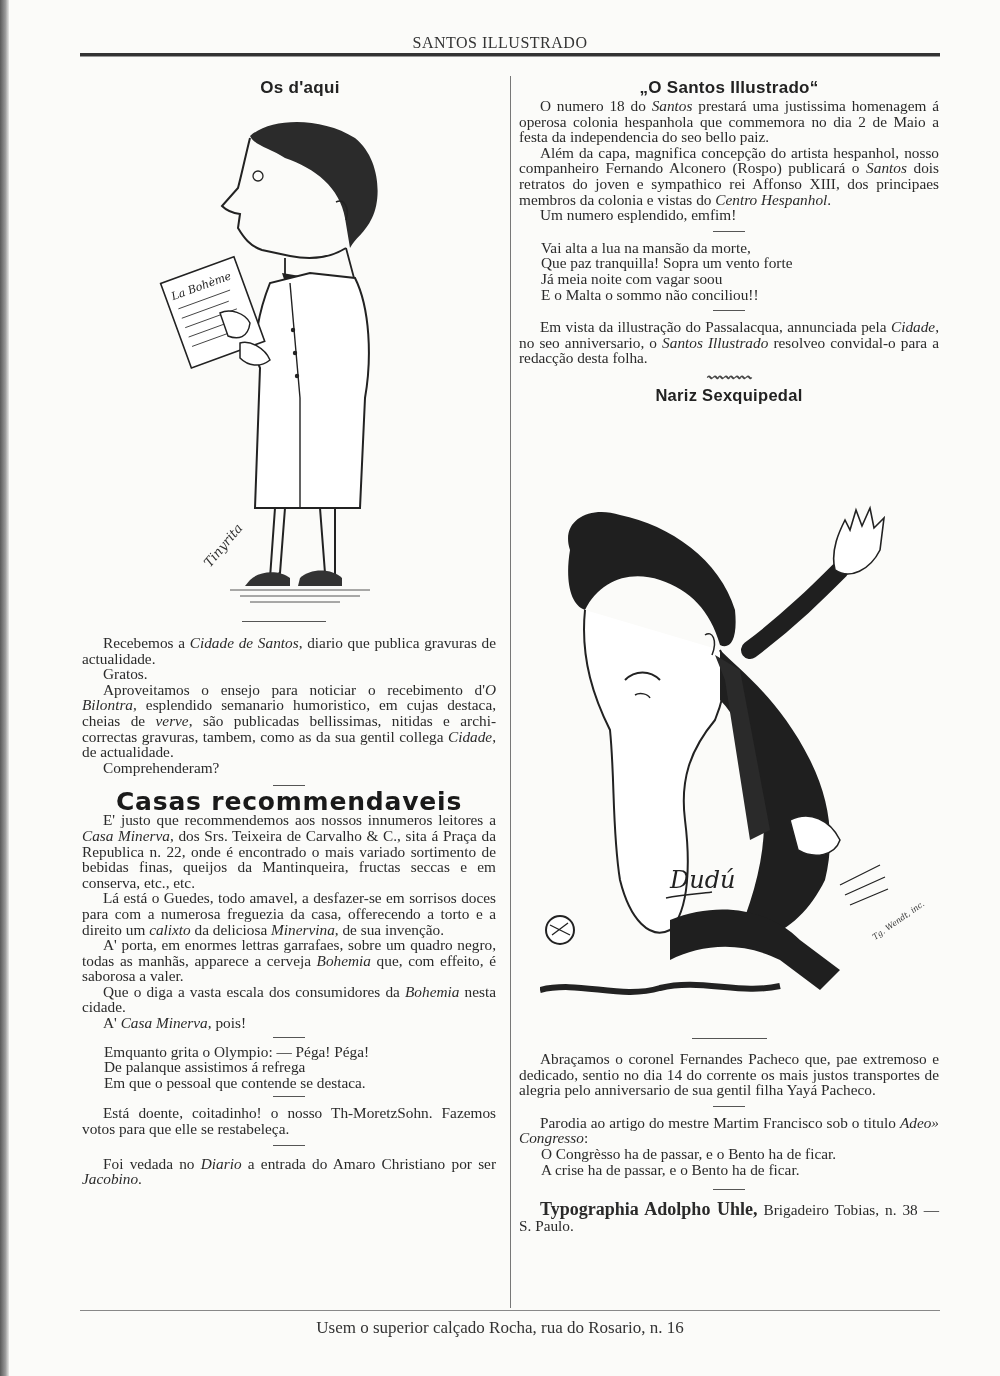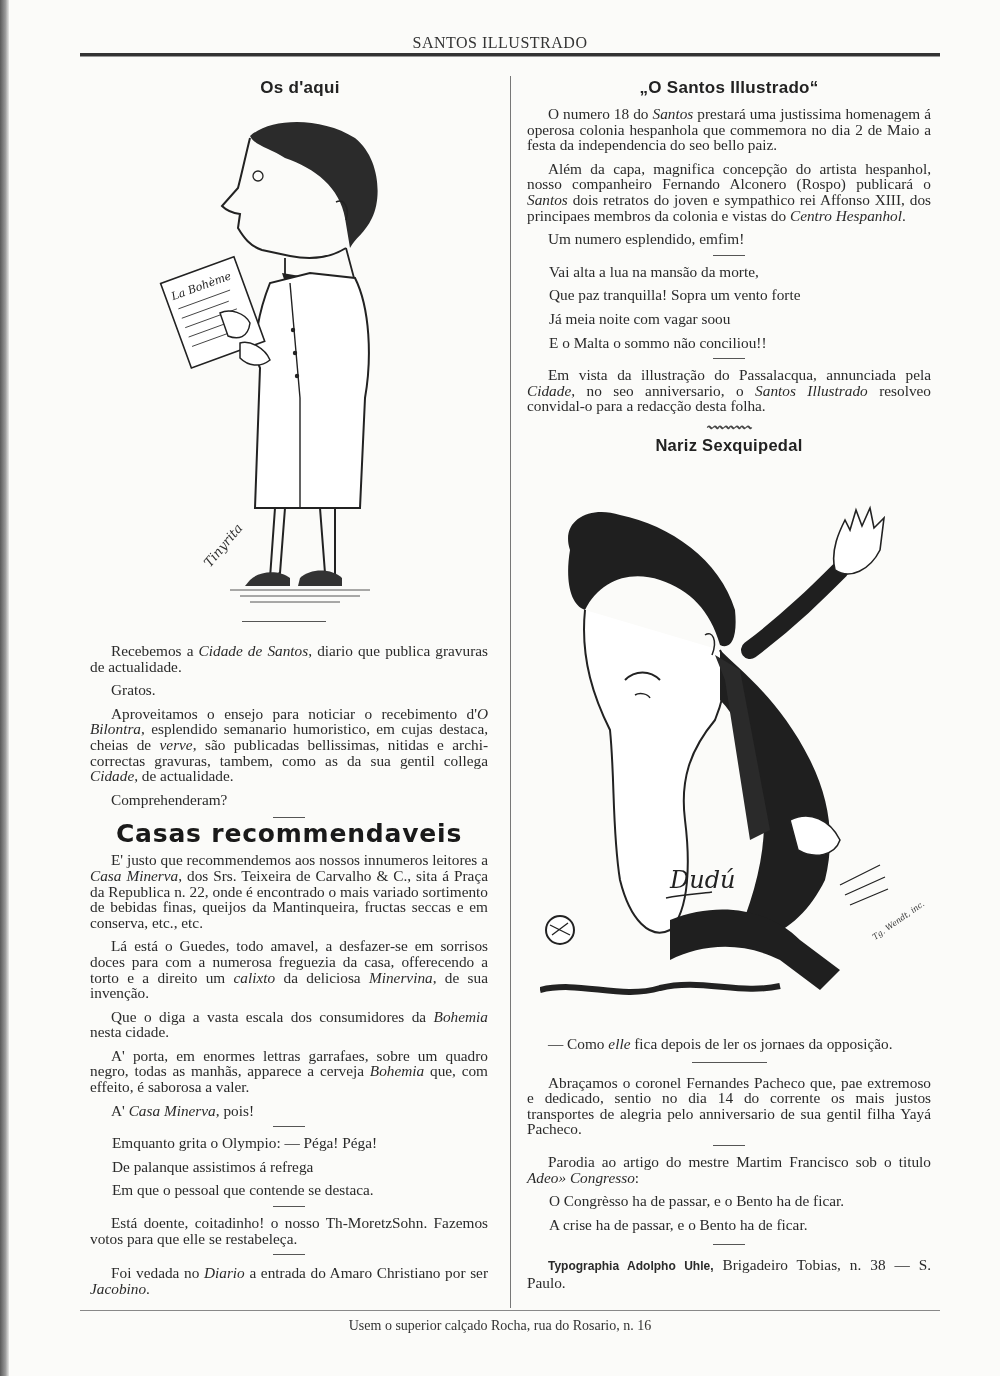--- a/index.html
+++ b/index.html
@@ -11,39 +11,39 @@
     }
     .scan-edge { position: absolute; left: 0; top: 0; width: 9px; height: 1376px;
       background: linear-gradient(to right, #5a5a5a, #9a9a9a 60%, #e8e8e6); }
     .running-head { position: absolute; top: 34px; left: 0; width: 1000px; text-align: center;
       font-size: 16px; letter-spacing: 0.5px; color: #333; }
     .head-rule { position: absolute; top: 53px; left: 80px; width: 860px; height: 3px;
       background: #333; border-bottom: 1px solid #999; }
     .col-divider { position: absolute; left: 510px; top: 76px; width: 1px; height: 1232px; background: #777; }
     .foot-rule { position: absolute; top: 1310px; left: 80px; width: 860px; height: 1px; background: #888; }
     .footer { position: absolute; top: 1318px; left: 0; width: 1000px; text-align: center;
-      font-size: 14px; color: #333; }
+      font-size: 17px; color: #333; }
 
     .col { position: absolute; font-size: 15.3px; line-height: 15.6px; text-align: justify; }
     .col-left { left: 82px; width: 414px; }
     .col-right { left: 519px; width: 420px; }
 
     .title-fancy { font-family: Liberation Sans, sans-serif; font-weight: bold; text-align: center;
       color: #222; letter-spacing: 0.3px; }
     .title-heavy { font-family: "DejaVu Sans", sans-serif; font-weight: 900; text-align: center;
       color: #1a1a1a; letter-spacing: 0.8px; }
 
-    p { margin: 8px; }
+    p { margin: 0; }
     .ind { text-indent: 21px; }
     .verse { padding-left: 22px; text-align: left; }
     .short-rule { width: 32px; height: 1px; background: #555; margin: 6px auto; }
     .short-rule.wide { width: 75px; }
     .wavy { text-align: center; font-size: 12px; letter-spacing: -1px; color: #444; line-height: 10px; }
     i, .it { font-style: italic; }
-    .bold-sans { font-family: Liberation Sans, sans-serif; font-weight: bold; font-size: 12px; }
+    .bold-sans { font-family: Liberation Serif, serif; font-weight: bold; font-size: 18px; }
 
     .illus { position: absolute; }
   </style>
 </head>
 <body>
 
 <div class="scan-edge"></div>
 
 <div class="running-head">SANTOS ILLUSTRADO</div>
 <div class="head-rule"></div>
@@ -100,24 +100,24 @@
   <div class="short-rule" style="margin-top:10px;"></div>
   <div class="title-heavy" style="font-size:25px; line-height:20px;">Casas recommendaveis</div>
 
   <p class="ind">
     <span>E' justo que recommendemos aos nossos innumeros leitores a </span><i>Casa Minerva</i><span>, dos Srs. Teixeira de Carvalho &amp; C., sita á Praça da Republica n. 22, onde é encontrado o mais variado sortimento de bebidas finas, queijos da Mantinqueira, fructas seccas e em conserva, etc., etc.</span>
   </p>
   <p class="ind">
     <span>Lá está o Guedes, todo amavel, a desfazer-se em sorrisos doces para com a numerosa freguezia da casa, offerecendo a torto e a direito um </span><i>calixto</i><span> da deliciosa </span><i>Minervina</i><span>, de sua invenção.</span>
   </p>
   <p class="ind">
+    <span>A' porta, em enormes lettras garrafaes, sobre um quadro negro, todas as manhãs, apparece a cerveja </span><i>Bohemia</i><span> que, com effeito, é saborosa a valer.</span>
+  </p>
+  <p class="ind">
     <span>Que o diga a vasta escala dos consumidores da </span><i>Bohemia</i><span> nesta cidade.</span>
-  </p>
-  <p class="ind">
-    <span>A' porta, em enormes lettras garrafaes, sobre um quadro negro, todas as manhãs, apparece a cerveja </span><i>Bohemia</i><span> que, com effeito, é saborosa a valer.</span>
   </p>
   <p class="ind">
     <span>A' </span><i>Casa Minerva</i><span>, pois!</span>
   </p>
 
   <div class="short-rule"></div>
   <div class="verse">
     <p>Emquanto grita o Olympio: — Péga! Péga!</p>
     <p>De palanque assistimos á refrega</p>
     <p>Em que o pessoal que contende se destaca.</p>
@@ -179,23 +179,20 @@
   <circle cx="20" cy="430" r="14" fill="#fff" stroke="#222" stroke-width="2"></circle>
   <path d="M10 425 l20 10 M12 435 l16 -12" stroke="#222" stroke-width="1.3"></path>
 
   <path d="M300 385 l40 -20 M305 395 l40 -18 M310 405 l38 -16" stroke="#222" stroke-width="1.2"></path>
   <text x="130" y="388" font-size="24" font-style="italic" font-family="DejaVu Serif, serif" fill="#222">Dudú</text>
   <path d="M126 398 C145 394 160 394 172 392" stroke="#222" stroke-width="1.5" fill="none"></path>
   <text x="335" y="440" font-size="8" font-style="italic" font-family="DejaVu Serif, serif" fill="#333" transform="rotate(-35 335 440)">Tg. Wendt, inc.</text>
 </svg>
 
 <div class="col col-right" style="top:1028px;">
-  <p class="ind">
-    <span>— Como </span><i>elle</i><span> fica depois de ler os jornaes da opposição.</span>
-  </p>
   <div class="short-rule wide" style="margin:10px auto 12px;"></div>
   <p class="ind">Abraçamos o coronel Fernandes Pacheco que, pae extremoso e dedicado, sentio no dia 14 do corrente os mais justos transportes de alegria pelo anniversario de sua gentil filha Yayá Pacheco.</p>
   <div class="short-rule" style="margin:8px auto;"></div>
   <p class="ind">
     <span>Parodia ao artigo do mestre Martim Francisco sob o titulo </span><i>Adeo» Congresso</i><span>:</span>
   </p>
   <div class="verse">
     <p>O Congrèsso ha de passar, e o Bento ha de ficar.</p>
     <p>A crise ha de passar, e o Bento ha de ficar.</p>
   </div>

